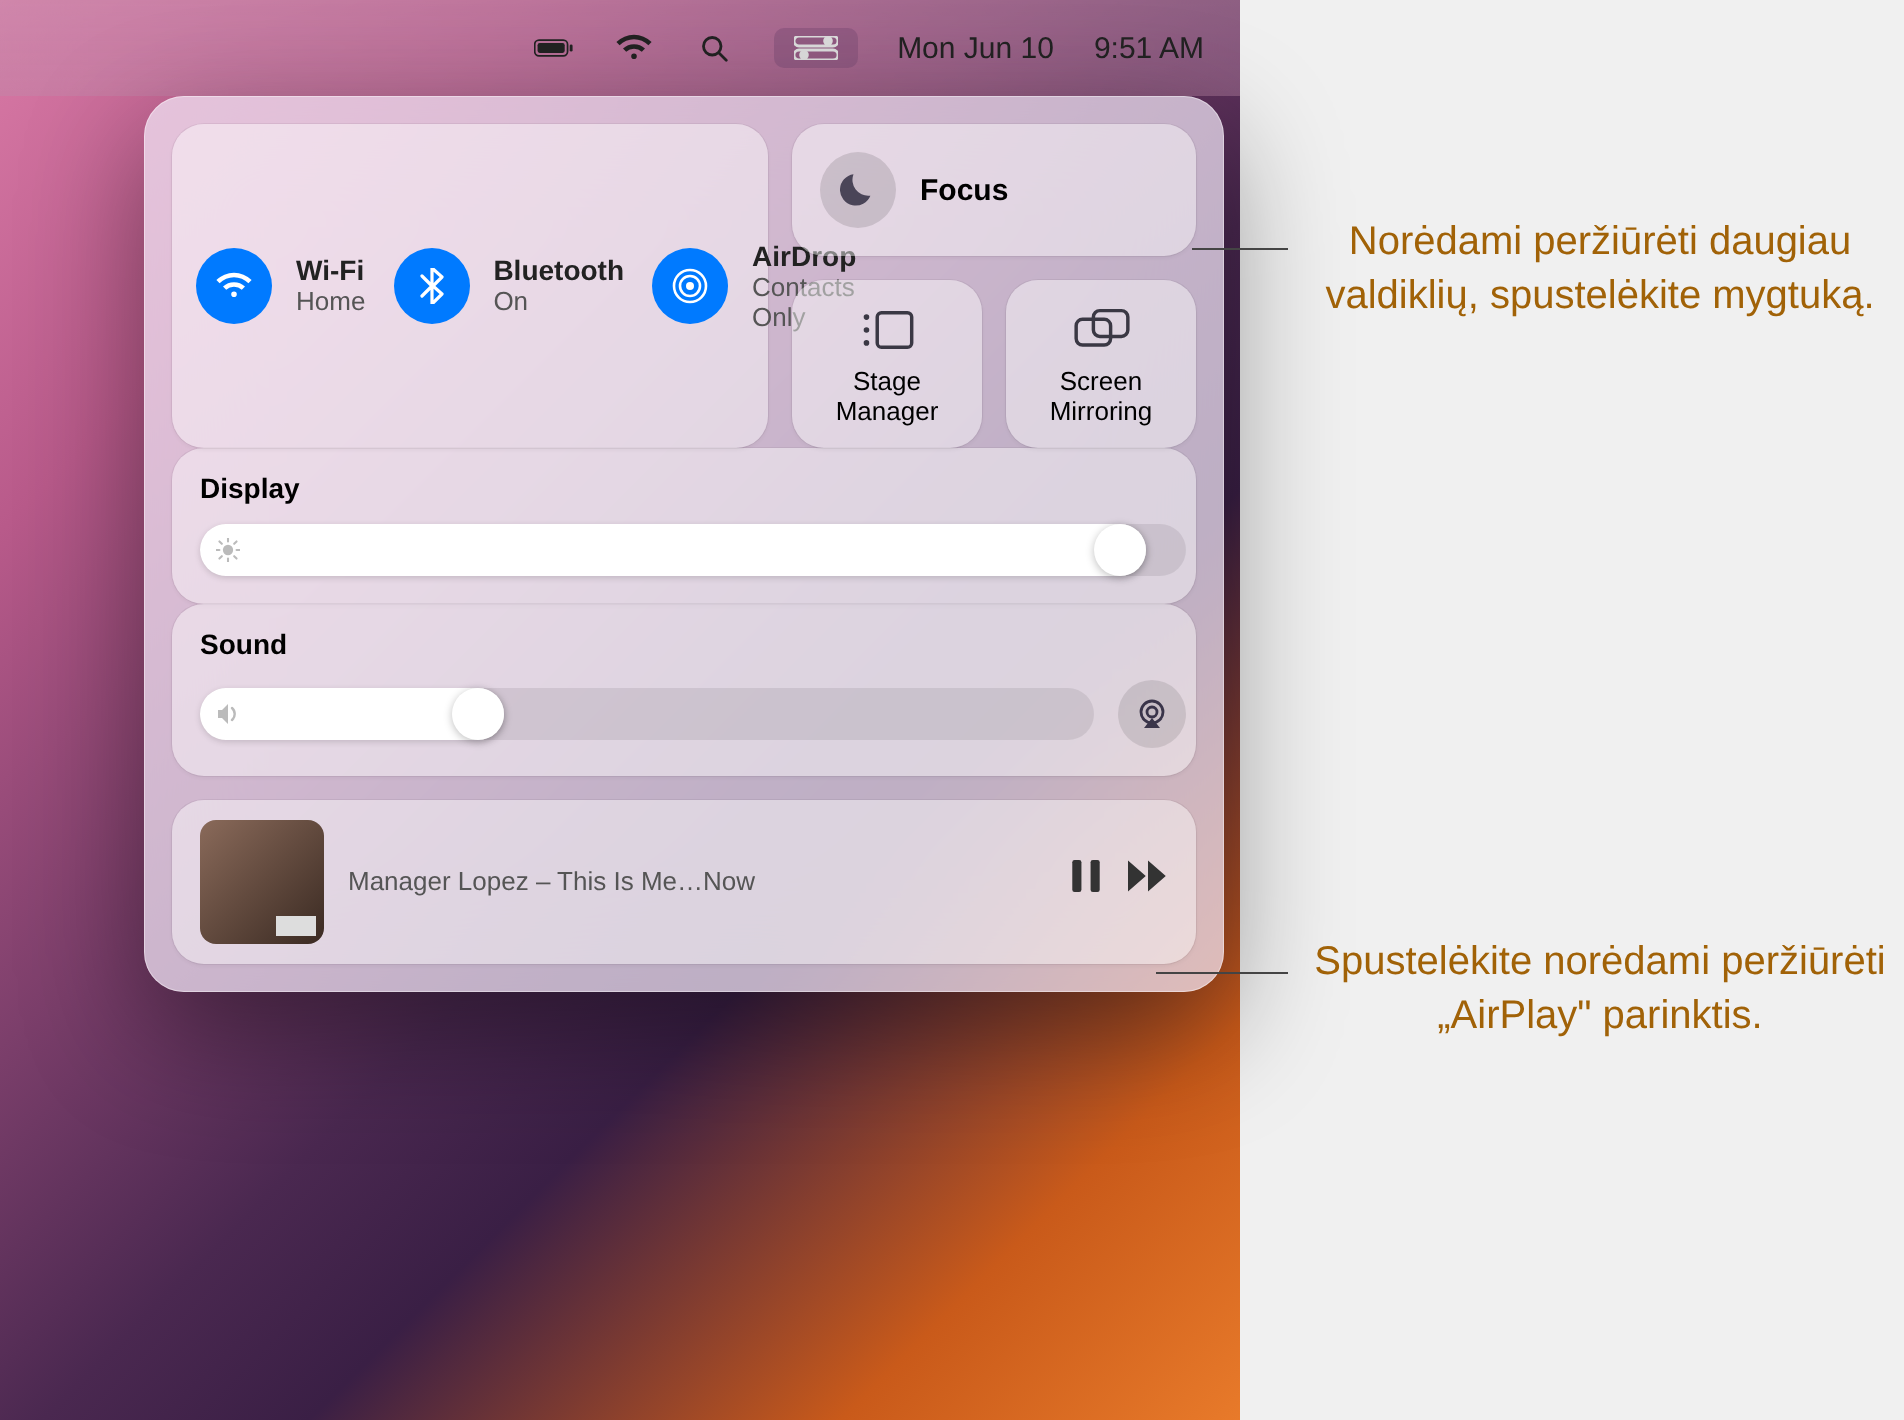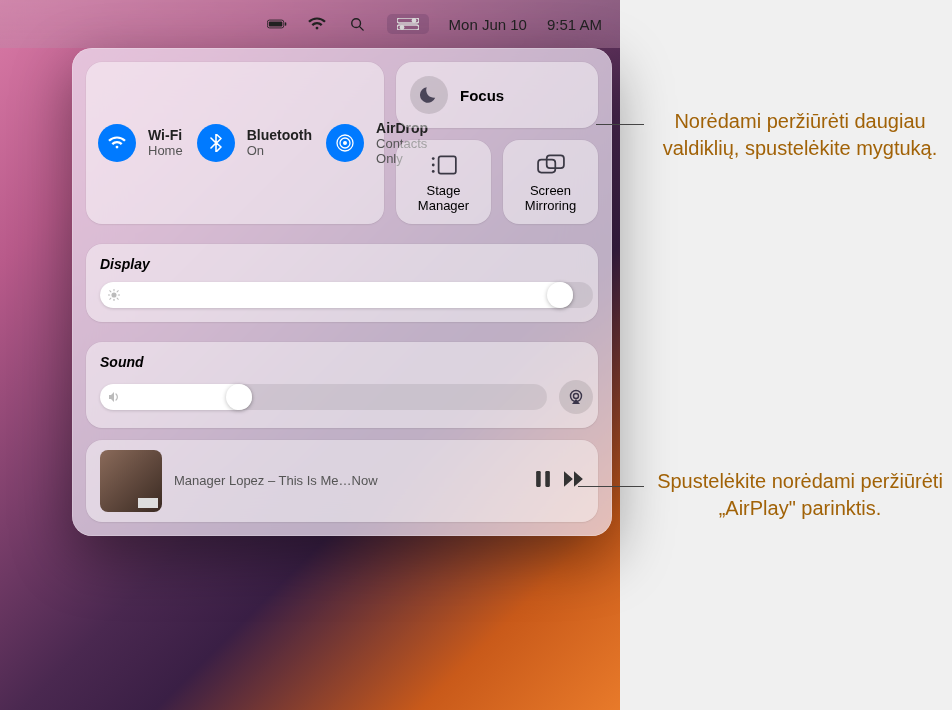--- a/index.html
+++ b/index.html
@@ -93,23 +93,22 @@
   .tworow { display: flex; gap: 12px; }
   .sq {
     flex: 1;
     padding: 12px 6px 10px 6px;
     display:flex; flex-direction:column; align-items:center; gap:6px;
     text-align:center;
   }
   .sq .sq-icon { color:#3a3844; height:26px; display:flex;align-items:center;justify-content:center;}
   .sq .sq-label { font-size: 13px; font-weight:500; line-height:1.15;}
   .slider-tile {
-    margin-top: 20px;
+    margin-top: 0;
     padding: 12px 5px 14px 14px;
-    font-style: italic;
   }
   .slider-tile .slider-title { font-size: 14px; font-weight: 600; margin-bottom: 10px;}
   .slider-track {
     position: relative;
     height: 26px;
     background: rgba(0,0,0,0.08);
     border-radius: 13px;
     display:flex; align-items:center;
   }
   .slider-fill {

